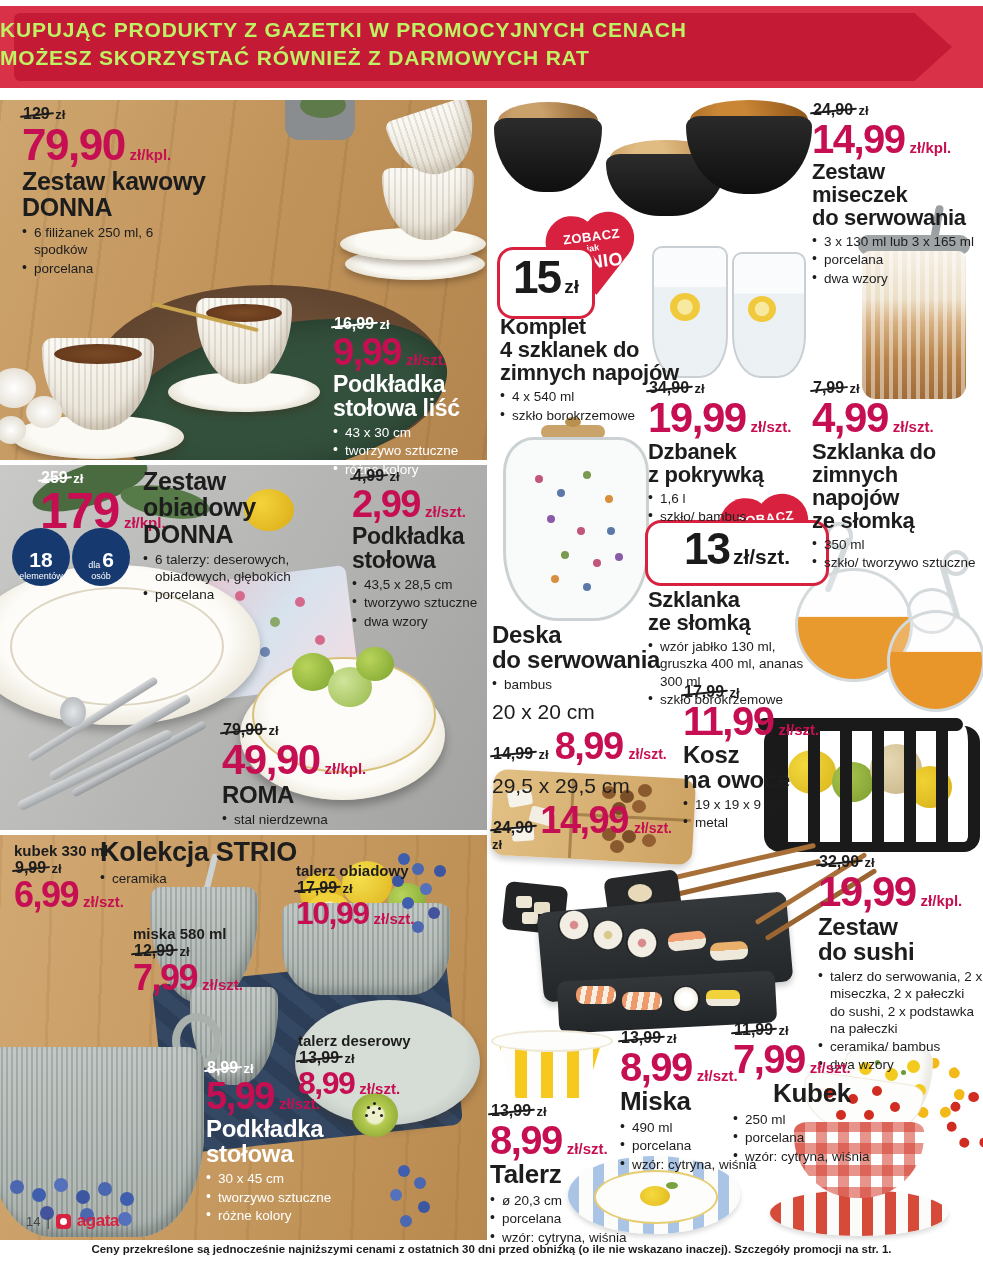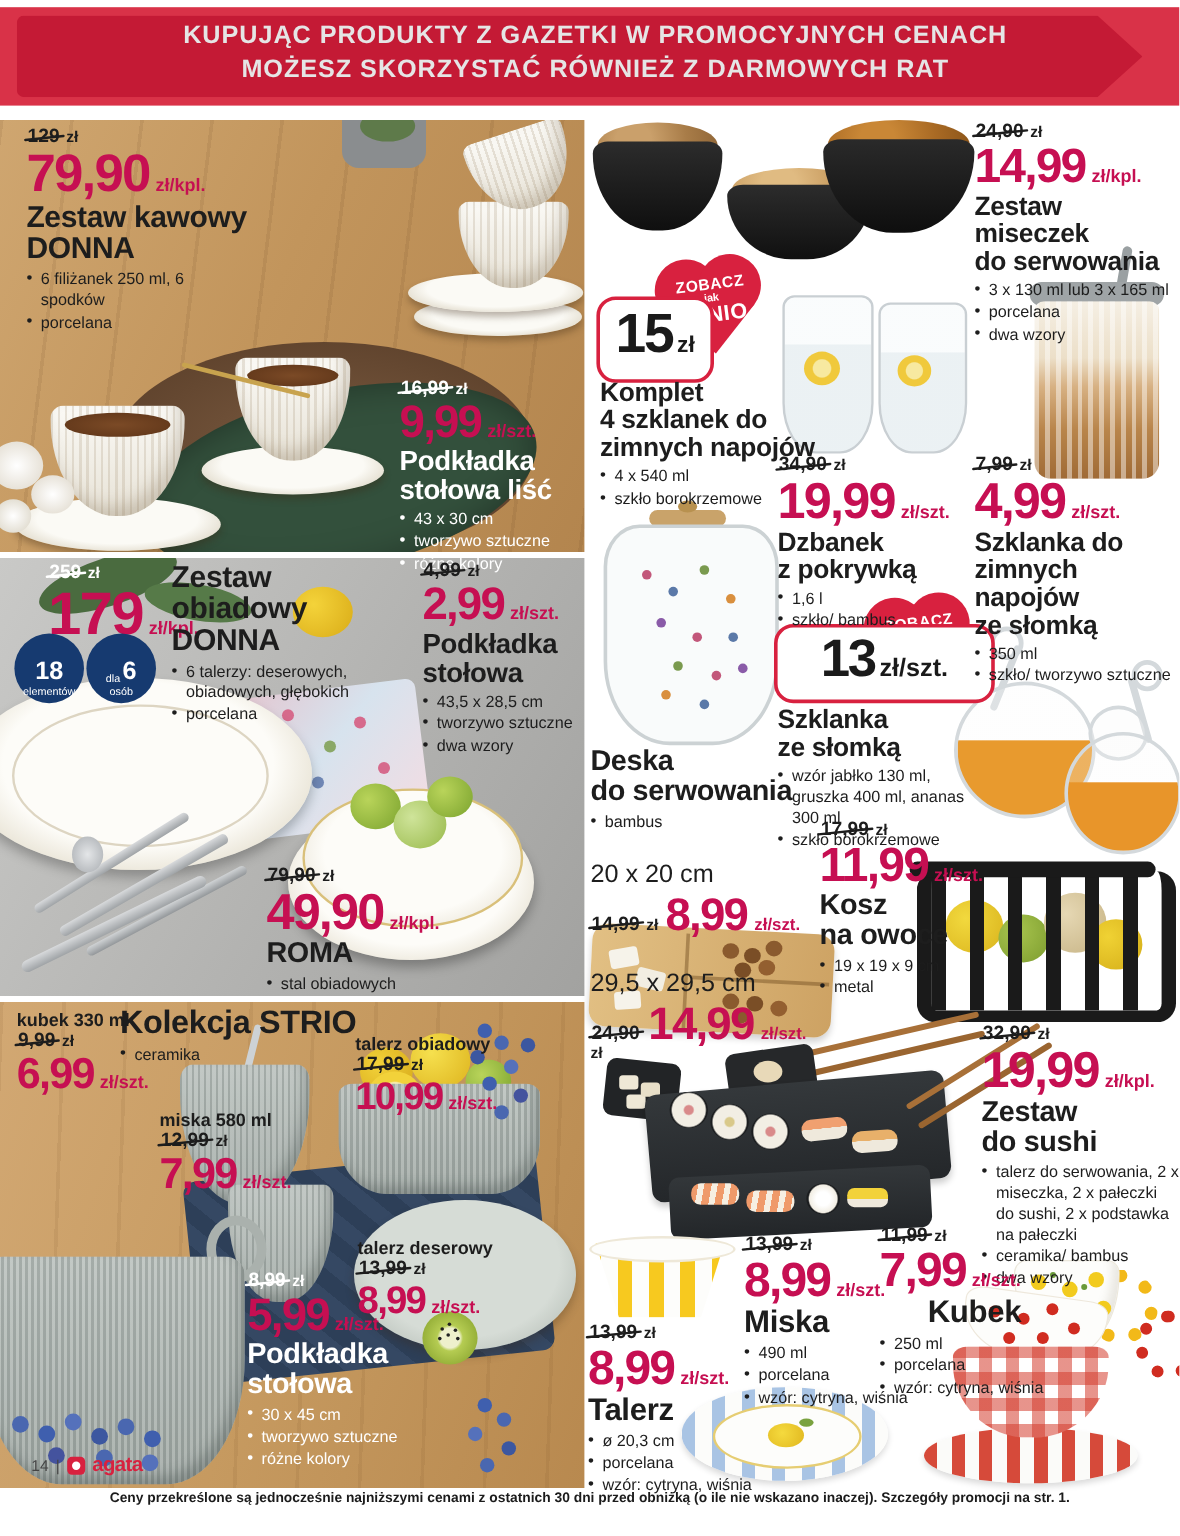--- a/index.html
+++ b/index.html
@@ -3,22 +3,22 @@
 <meta charset="utf-8">
 <style>
   html,body{margin:0;padding:0;background:#fff;font-family:"Liberation Sans",sans-serif;}
   .page{position:relative;width:983px;height:1280px;background:#fff;overflow:hidden;}
   .abs{position:absolute;}
 
   
   .banner{position:absolute;left:0;top:6px;width:983px;height:82px;background:#d93248;}
   .banner-ribbon{position:absolute;left:14px;top:7px;width:938px;height:68px;background:#c41a35;
     clip-path:polygon(0 0,96% 0,100% 50%,96% 100%,0 100%);border-radius:6px 0 0 6px;}
-  .banner-text{position:absolute;left:0;top:10px;width:940px;text-align:center;color:#e5e5e5;
-    font-size:21px;font-weight:600;letter-spacing:.8px;line-height:1.35;margin-left:26px;}
+  .banner-text{position:absolute;left:0;top:10px;width:940px;color:#bef264;
+    font-size:21px;font-weight:600;letter-spacing:.8px;line-height:1.35;}
 
   
   .photo{position:absolute;overflow:hidden;}
   .wood{background:repeating-linear-gradient(97deg,rgba(90,55,25,.10) 0 3px,rgba(0,0,0,0) 3px 58px),
     linear-gradient(115deg,#cfa670 0%,#c2955c 45%,#b3854e 100%);}
   .wood2{background:repeating-linear-gradient(92deg,rgba(110,70,30,.10) 0 3px,rgba(0,0,0,0) 3px 52px),
     linear-gradient(110deg,#d2a873 0%,#c69a60 50%,#b8894f 100%);}
   .stone{background:linear-gradient(120deg,#c9c9c7 0%,#b3b3b1 55%,#a2a2a0 100%);}
 
   .wcup{position:absolute;background:
@@ -44,21 +44,21 @@
   .strike::after{content:"";position:absolute;left:-2px;right:-3px;top:46%;height:2.4px;background:currentColor;
     transform:rotate(-6deg);border-radius:2px;}
   .price{display:flex;align-items:baseline;gap:5px;color:#c60f52;font-weight:800;line-height:.95;margin:1px 0 2px;}
   .price .big{font-size:40px;letter-spacing:-1.5px;}
   .price .unit{font-size:15px;font-weight:700;letter-spacing:0;}
   .pname{font-weight:800;font-size:22px;line-height:1.05;letter-spacing:-.3px;}
   .bul{list-style:none;margin:4px 0 0;padding:0;font-size:13.5px;line-height:1.28;font-weight:400;}
   .bul li{position:relative;padding-left:12px;margin-top:1px;}
   .bul li::before{content:"•";position:absolute;left:0;top:-1px;font-size:14px;}
   .plabel{font-size:15px;font-weight:700;margin-bottom:1px;}
-  .dsize{font-size:21px;font-weight:400;margin-top:23px;}
+  .dsize{font-size:21px;font-weight:400;margin-top:6px;}
   .drow{display:flex;align-items:baseline;gap:6px;margin-top:1px;}
   .drow .big{font-size:38px;color:#c60f52;font-weight:800;letter-spacing:-1.5px;}
   .drow .unit{font-size:14px;color:#c60f52;font-weight:700;}
 
   .navy{position:absolute;z-index:6;background:#163a70;border-radius:50%;color:#fff;display:flex;
     flex-direction:column;align-items:center;justify-content:center;text-align:center;line-height:1;}
   .navy .n{font-size:21px;font-weight:800;margin-top:16px;}
   .navy .s{font-size:9px;margin-top:2px;}
   .navy .inl{display:flex;align-items:flex-end;gap:2px;}
   .navy .pre{font-size:9px;}
@@ -229,21 +229,21 @@
   <div class="tb" style="left:222px;top:722px;width:265px;">
     <div class="old"><span class="strike">79,90</span> <span class="cur">zł</span></div>
     <div class="price">
         <span class="big" style="font-size:42px;text-align:center;">49,90</span>
         <span class="unit">zł/kpl.</span>
       </div>
     <div class="pname" style="font-size:24px;">
         <div>ROMA</div>
     </div>
     <ul class="bul">
-      <li>stal obiadowych</li>
+      <li>stal nierdzewna</li>
     </ul>
   </div>
 
   <div class="photo wood2" style="left:0;top:835px;width:487px;height:405px;">
     <div class="abs" style="left:160px;top:135px;width:295px;height:170px;transform:rotate(-6deg);border-radius:10px;background:repeating-linear-gradient(45deg,#354863 0 14px,#2d3f58 14px 28px);"></div>
 
     <div class="abs" style="left:205px;top:18px;width:6px;height:62px;background:#cdd2d5;transform:rotate(14deg);border-radius:3px;"></div>
     <div class="cer" style="left:150px;top:52px;width:108px;height:116px;"></div>
 
     <div class="dot" style="left:300px;top:38px;width:44px;height:40px;background:radial-gradient(circle at 35% 35%,#f2d23a,#d6a818);"></div>

